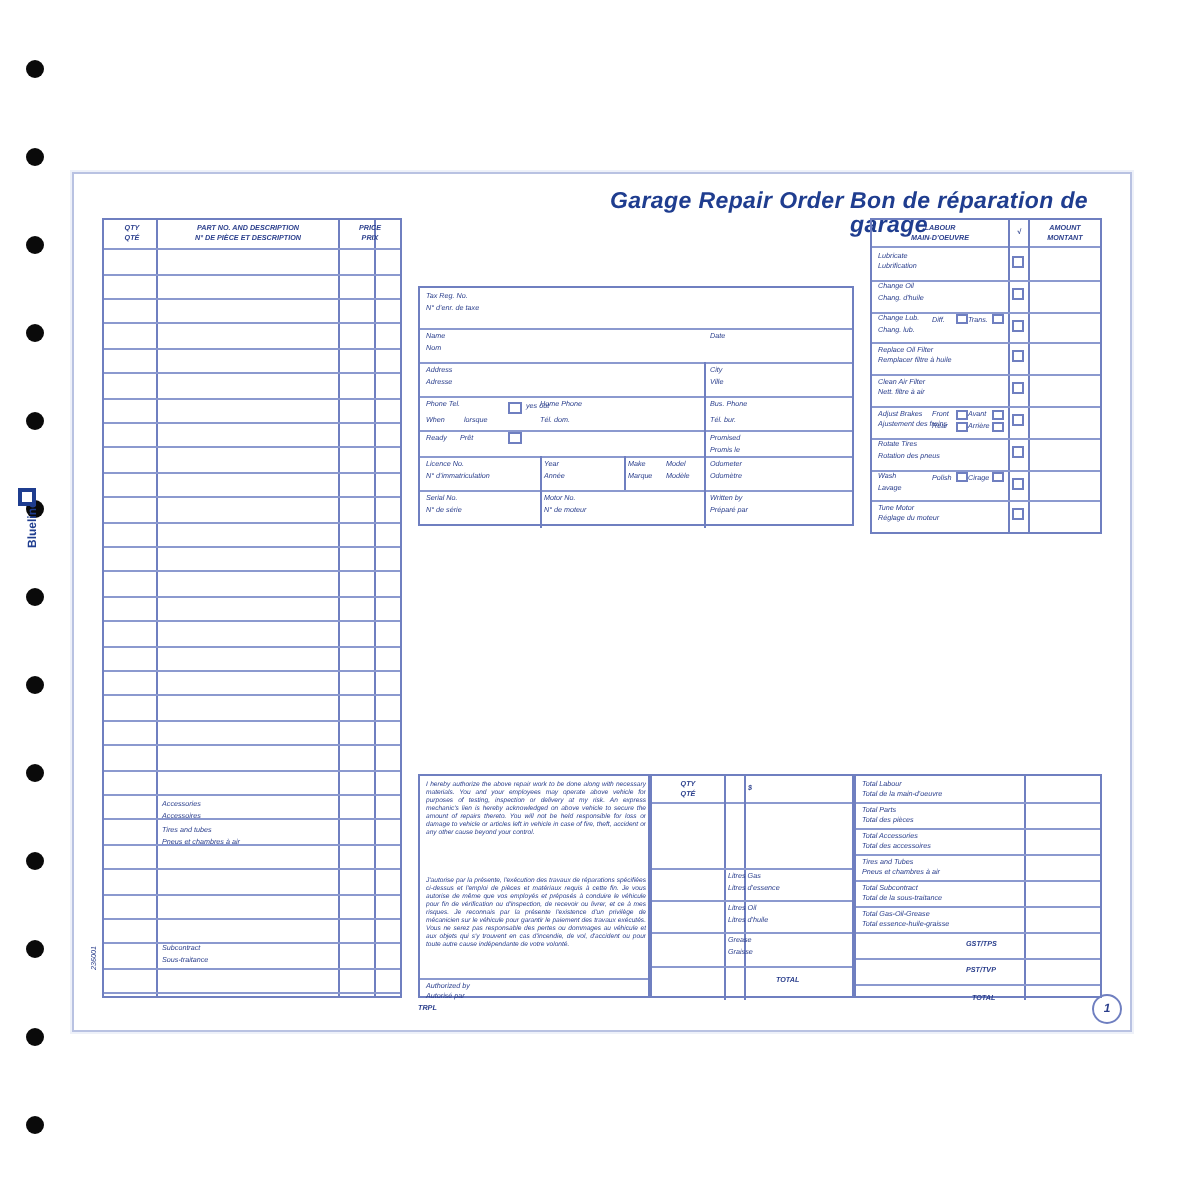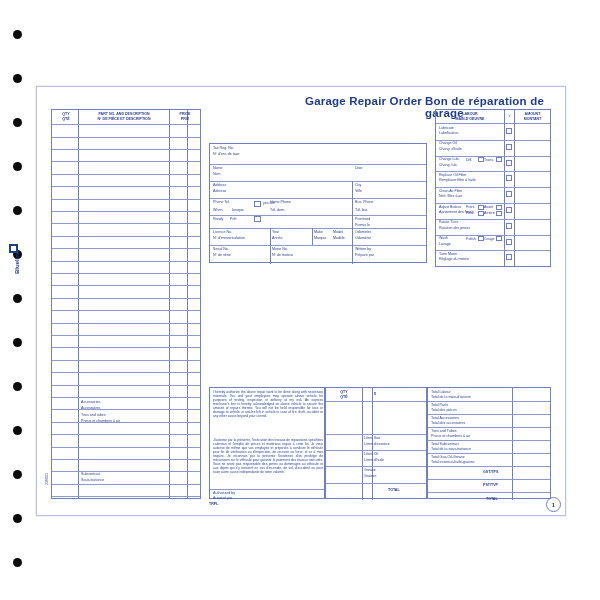--- a/index.html
+++ b/index.html
@@ -23,21 +23,21 @@
   .punch{
     position:absolute;left:13px;width:9px;height:9px;border-radius:50%;
     background:#0a0a0a;
   }
   .paper{
     position:absolute;left:36px;top:86px;width:528px;height:428px;
     background:#ffffff;
     border:1px solid #b9c2e2;
     box-shadow:0 0 0 1px #eef1f9;
   }
-  .paper-inner{position:absolute;left:0;top:0;right:0;bottom:0;}
+  .paper-inner{position:absolute;left:0;top:0;right:0;bottom:0;font-style:italic;}
 
   
   .bx{position:absolute;box-sizing:border-box;border:1px solid #6f7fc0;}
   .t{position:absolute;font-size:4.4px;line-height:5px;letter-spacing:0px;color:#2b3f8c;white-space:nowrap;}
   .tiny{font-size:3.6px;line-height:4.2px;}
   .b{font-weight:bold;}
   .c{text-align:center;}
 
   
   #title-en{position:absolute;left:268px;top:8px;font-size:11.5px;font-weight:bold;color:#1f3d8f;letter-spacing:.2px;}

